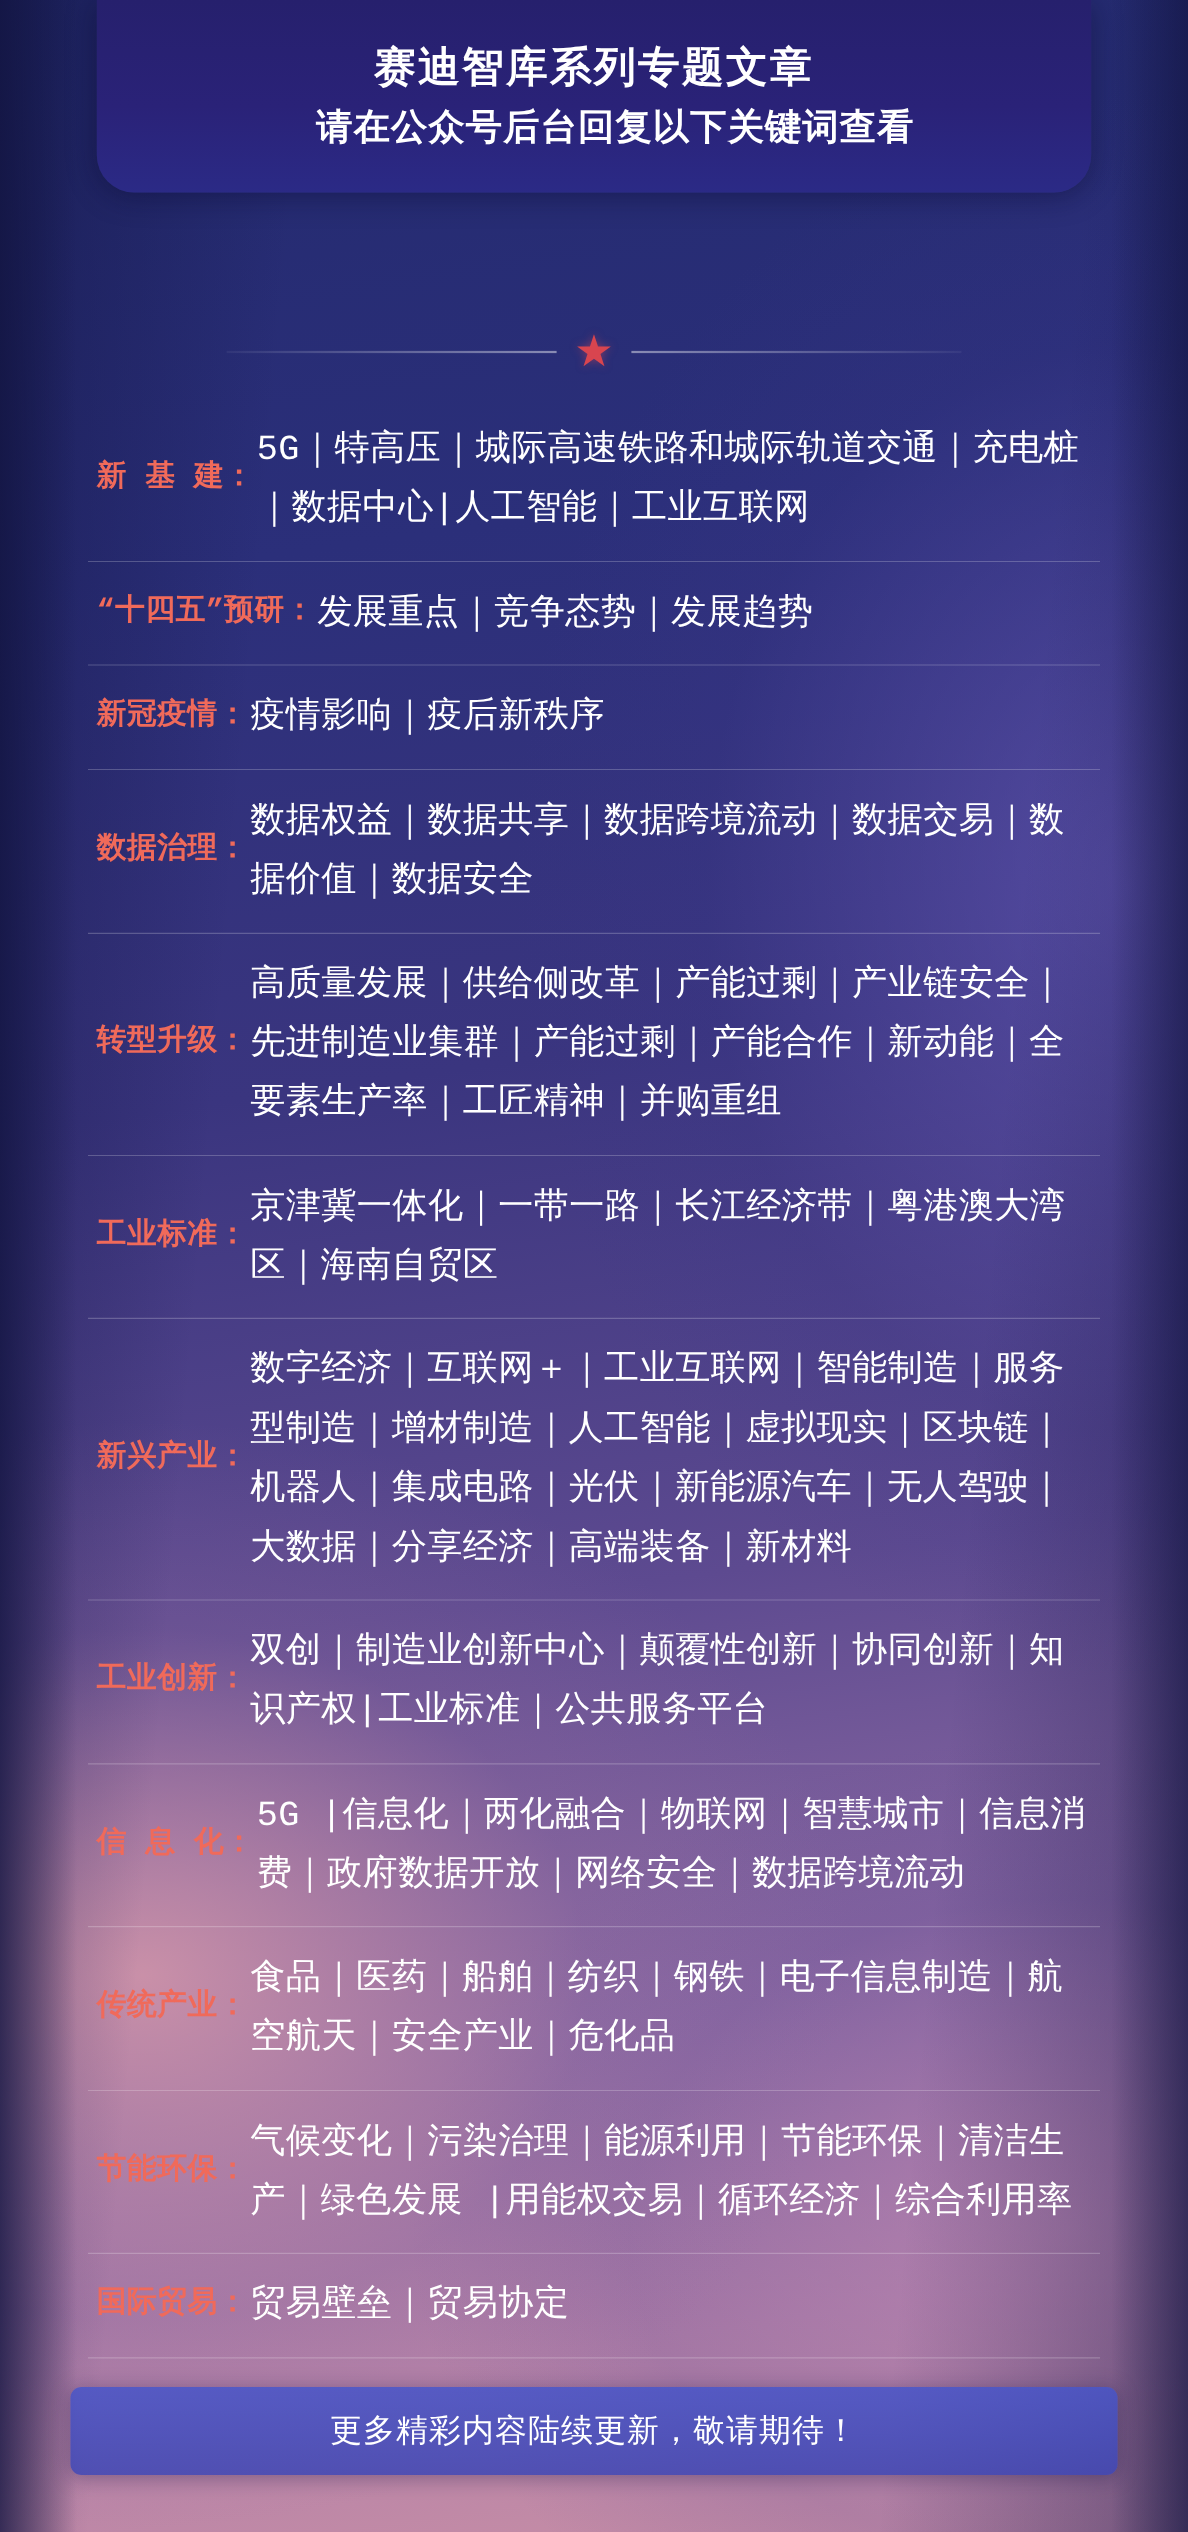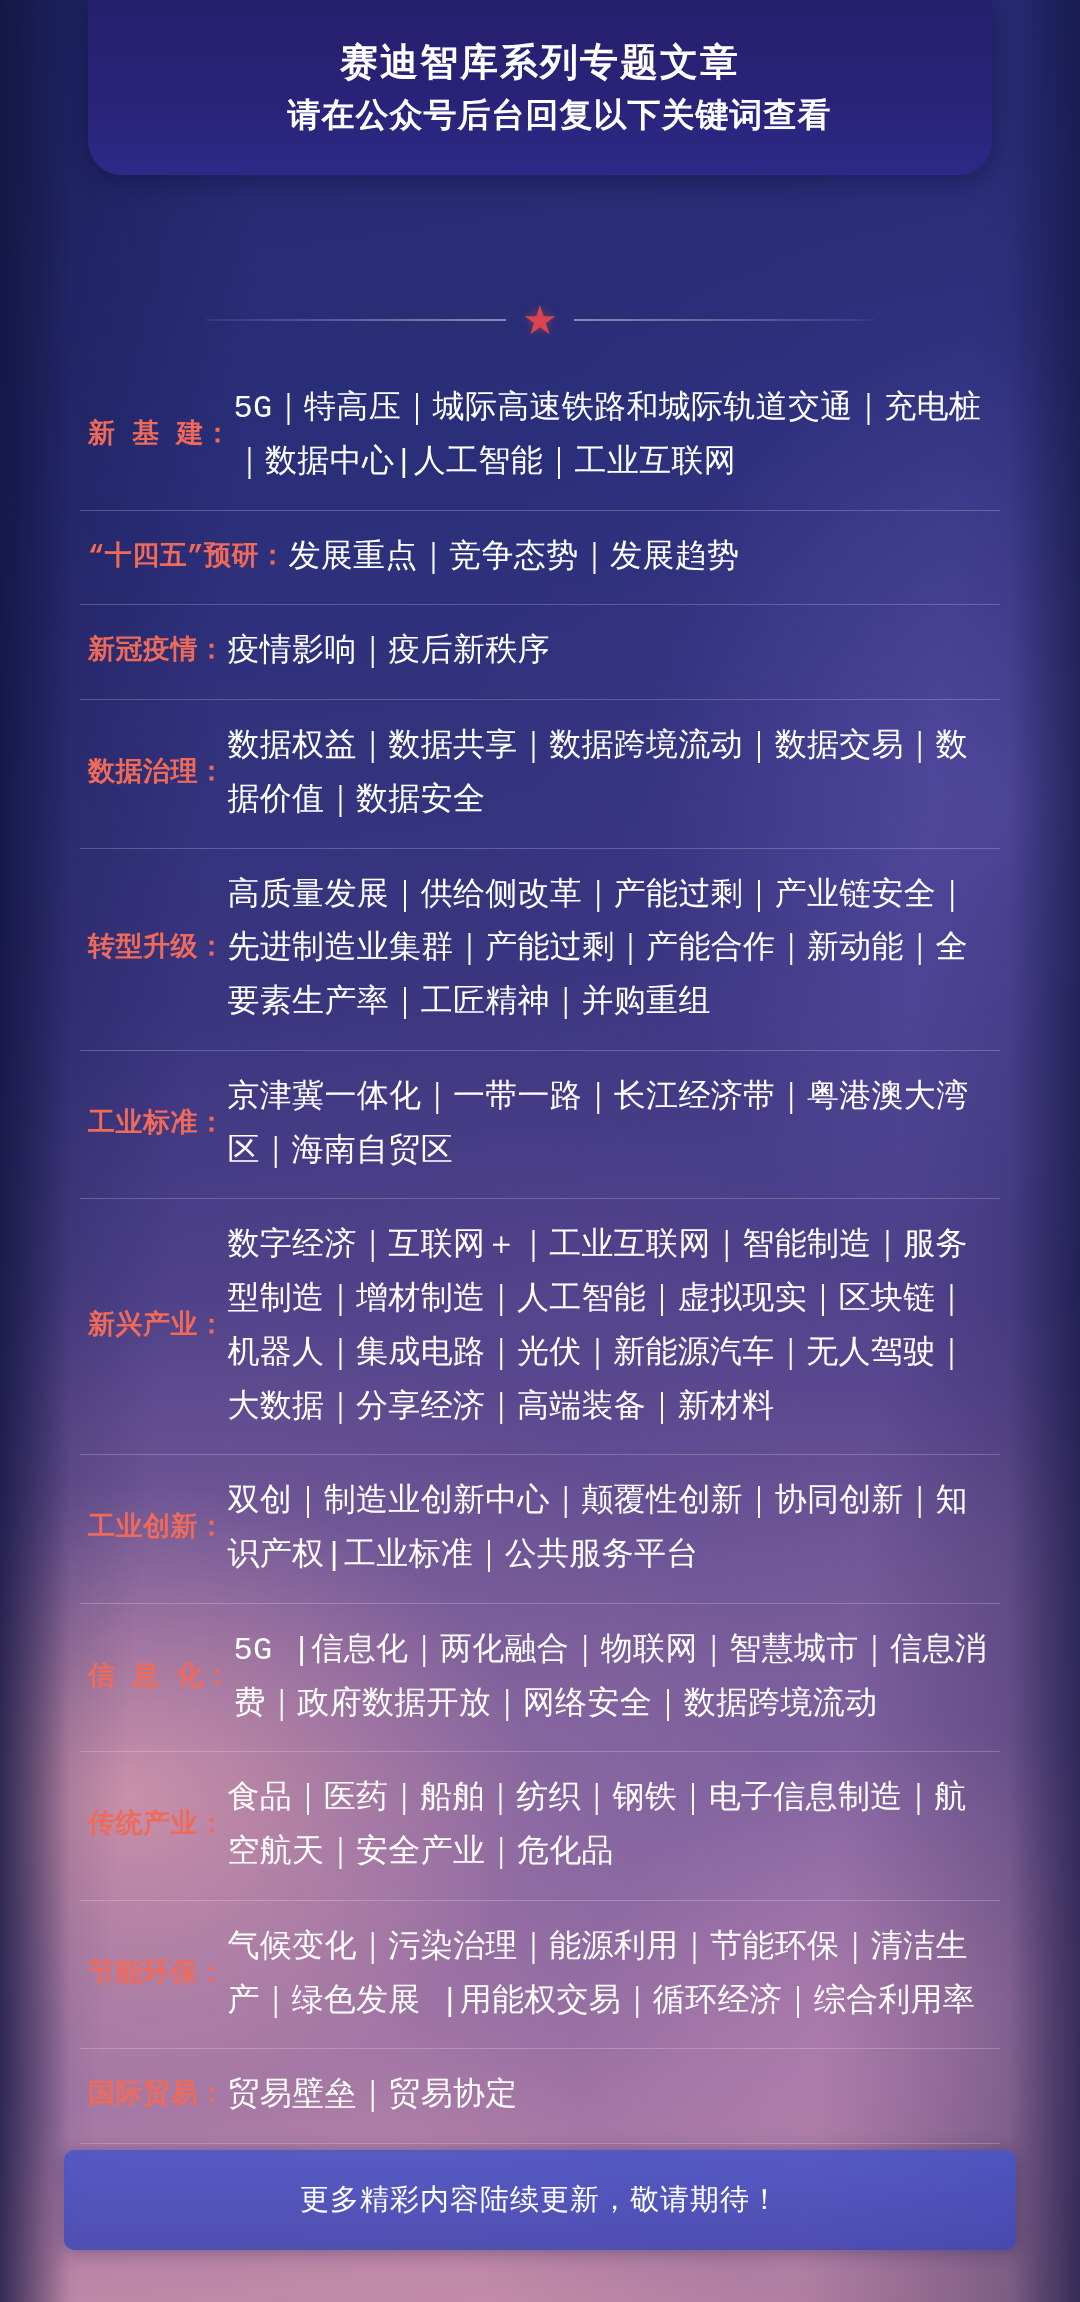--- a/index.html
+++ b/index.html
@@ -131,21 +131,21 @@
     letter-spacing: 0.3px;
     word-break: break-all;
   }
 
   
   .footer-panel {
     position: absolute;
     left: 64px;
     bottom: 52px;
     width: 952px;
-    height: 100px;
+    height: 80px;
     border-radius: 10px;
     background: linear-gradient(180deg, rgba(70,84,200,0.85) 0%, rgba(62,70,180,0.85) 100%);
     display: flex;
     align-items: center;
     justify-content: center;
     z-index: 6;
     box-shadow: 0 2px 18px rgba(20,20,70,0.35);
   }
   .footer-text {
     color: #ffffff;

